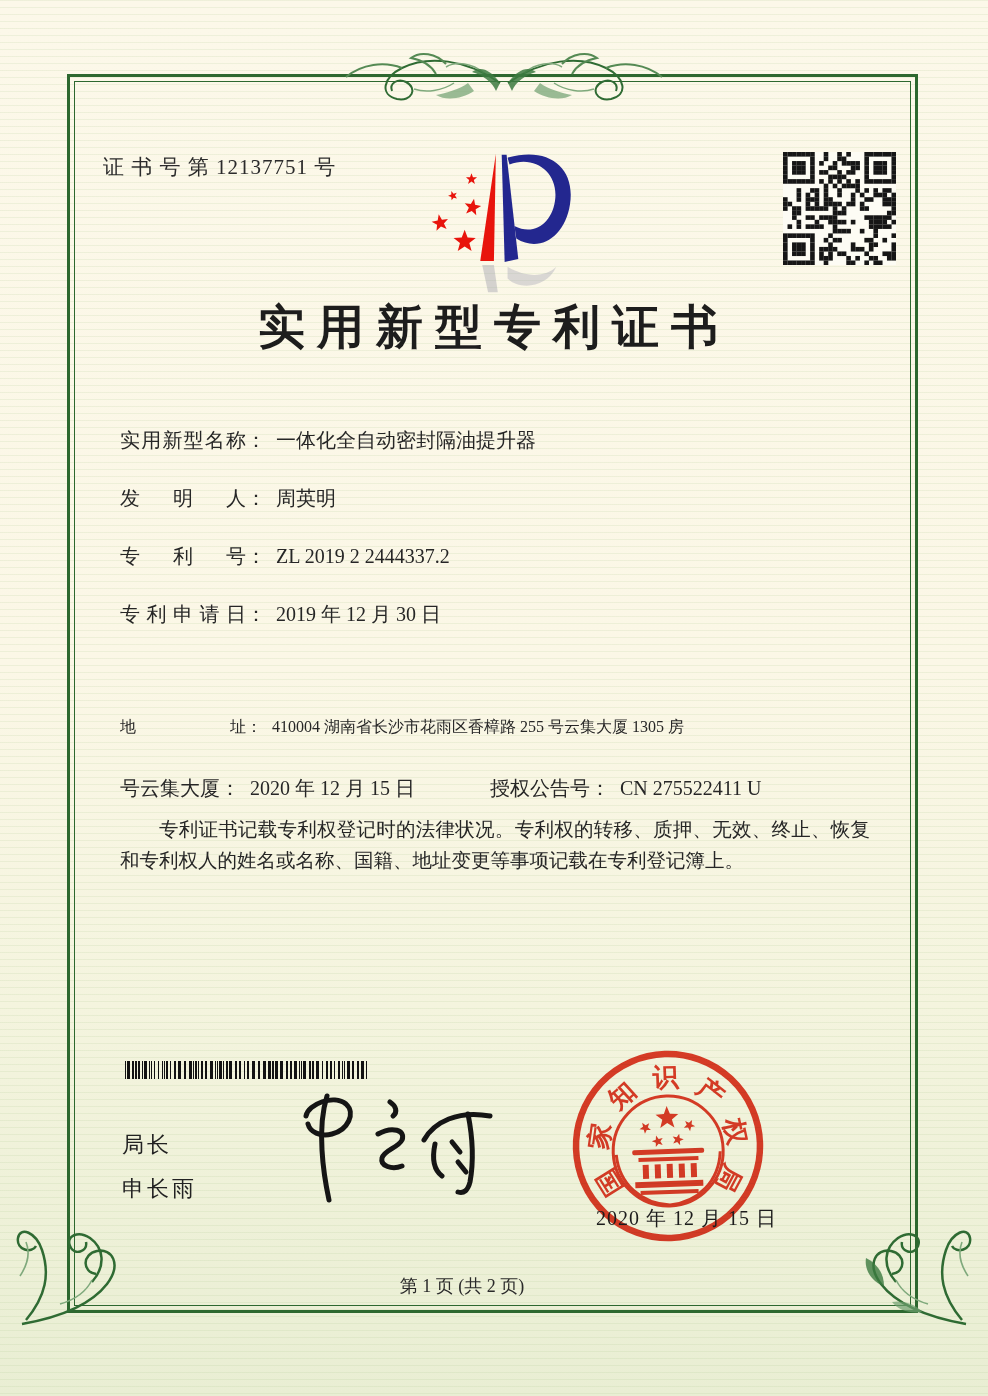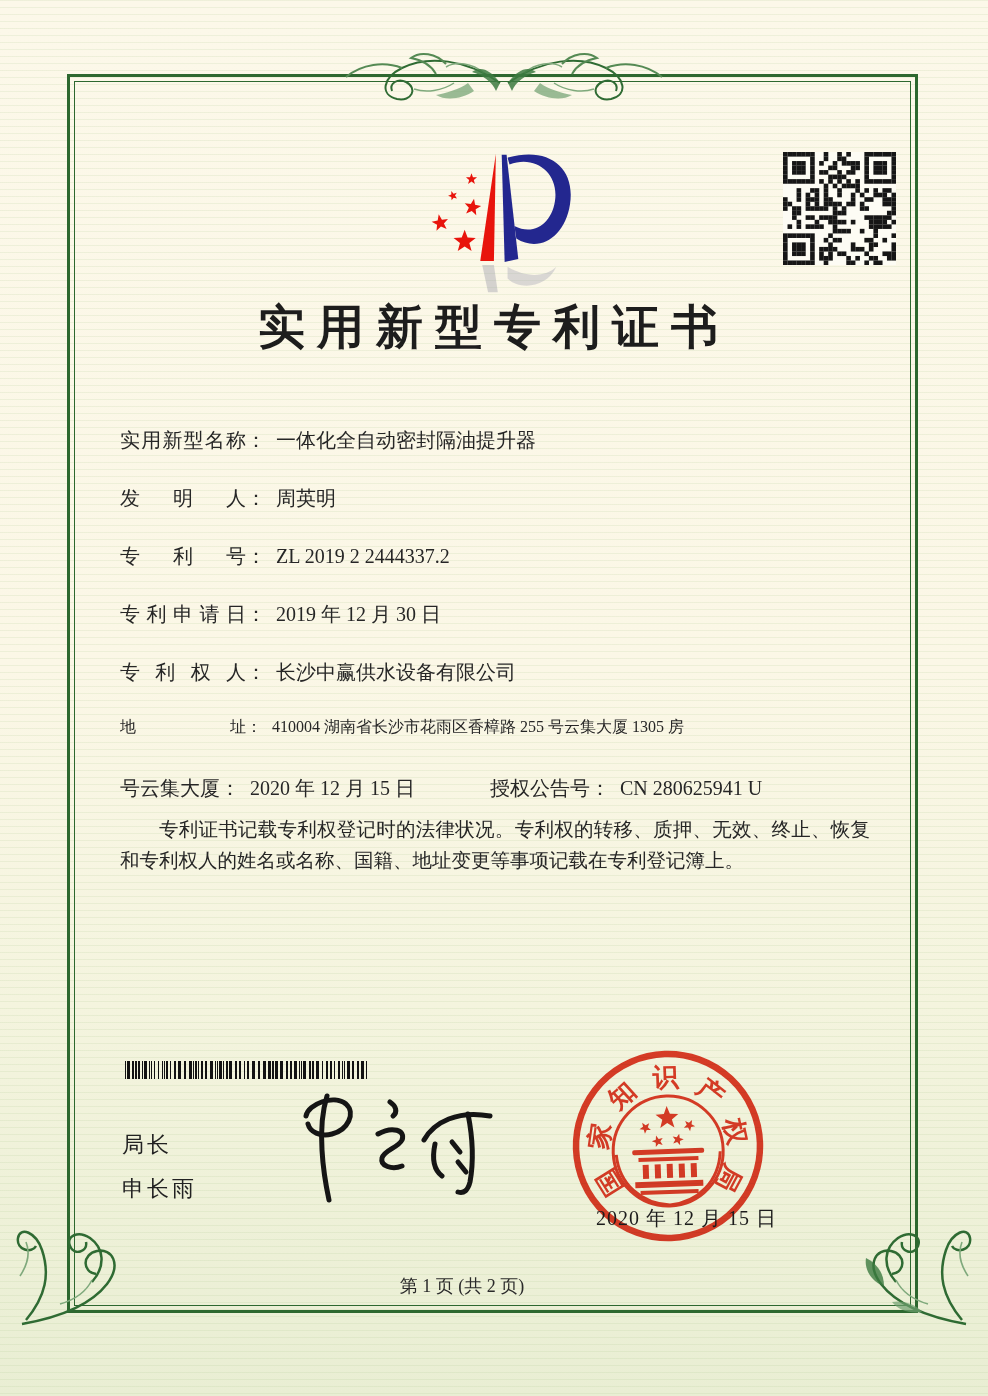--- a/index.html
+++ b/index.html
@@ -83,20 +83,21 @@
   <svg class="flourish fl-bl" viewBox="0 0 150 180">
     <g stroke="#2f6b33" fill="none" stroke-width="2.5">
       <path d="M140,174 C106,168 72,156 55,134 C40,114 50,98 65,101 C80,104 80,122 66,124"></path>
       <path d="M136,170 C116,146 112,124 120,100 C126,82 142,76 144,88 C146,100 130,104 126,96"></path>
       <path d="M70,132 C56,116 58,98 72,88 C84,80 96,86 92,96 C88,106 74,102 76,92"></path>
       <path d="M102,154 C88,150 76,142 70,130" stroke="#7fa97c" stroke-width="1.6"></path>
       <path d="M142,126 C134,114 132,102 136,92" stroke="#7fa97c" stroke-width="1.6"></path>
     </g>
   </svg>
 
+  <div class="cert-no">证 书 号 第 12137751 号</div>
 
   <svg class="logo" viewBox="0 0 205 160">
     <g id="logoStars" fill="#e8140c">
         <polygon points="63.0,30.0 64.5,34.0 68.7,34.1 65.4,36.8 66.5,40.9 63.0,38.5 59.5,40.9 60.6,36.8 57.3,34.1 61.5,34.0"></polygon>
         <polygon points="42.3,48.3 44.6,51.0 47.9,49.9 46.1,52.9 48.1,55.8 44.7,55.0 42.6,57.8 42.3,54.3 39.0,53.2 42.3,51.8"></polygon>
         <polygon points="65.6,56.1 66.7,62.4 72.9,63.7 67.3,66.8 67.9,73.1 63.3,68.7 57.5,71.3 60.3,65.5 56.1,60.8 62.3,61.6"></polygon>
         <polygon points="29.4,72.1 32.7,77.6 38.9,76.8 34.7,81.5 37.5,87.3 31.7,84.7 27.1,89.1 27.7,82.8 22.1,79.7 28.3,78.4"></polygon>
         <polygon points="56.0,88.0 59.0,95.9 67.4,96.3 60.8,101.6 63.1,109.7 56.0,105.0 48.9,109.7 51.2,101.6 44.6,96.3 53.0,95.9"></polygon>
       </g>
     <polygon points="88,10 72,120 86,120" fill="#e8140c"></polygon>
@@ -411,30 +412,27 @@
   </div>
   <div class="frow" style="top:427px">
     <span class="flabel">实用新型名称</span><span class="fcolon">：</span><span class="fvalue">一体化全自动密封隔油提升器</span>
   </div>
   <div class="frow" style="top:543px">
     <span class="flabel">专利号</span><span class="fcolon">：</span><span class="fvalue">ZL 2019 2 2444337.2</span>
   </div>
   <div class="frow" style="top:601px">
     <span class="flabel">专利申请日</span><span class="fcolon">：</span><span class="fvalue">2019 年 12 月 30 日</span>
   </div>
-  <div class="frow" style="top:659px">
-    <span class="flabel">专利权人</span><span class="fcolon">：</span><span class="fvalue">长沙中赢供水设备有限公司</span>
-  </div>
   <div class="frow small" style="top:717px">
     <span class="flabel">地址</span><span class="fcolon">：</span><span class="fvalue">410004 湖南省长沙市花雨区香樟路 255 号云集大厦 1305 房</span>
   </div>
   <div class="frow" style="top:775px">
     <span>号云集大厦</span><span class="fcolon">：</span><span>2020 年 12 月 15 日</span>
     <span class="grant2">
-      <span>授权公告号</span><span class="fcolon">：</span><span>CN 280625941 U</span>
+      <span>授权公告号</span><span class="fcolon">：</span><span>CN 275522411 U</span>
     </span>
   </div>
 
   <div class="paras">
     <p>专利证书记载专利权登记时的法律状况。专利权的转移、质押、无效、终止、恢复和专利权人的姓名或名称、国籍、地址变更等事项记载在专利登记簿上。</p>
   </div>
 
   <svg id="barcode" class="barcode" viewBox="0 0 248 18" preserveAspectRatio="none">
       <rect x="0" y="0" width="1" height="18" fill="#121212"></rect>
       <rect x="2" y="0" width="3" height="18" fill="#121212"></rect>

